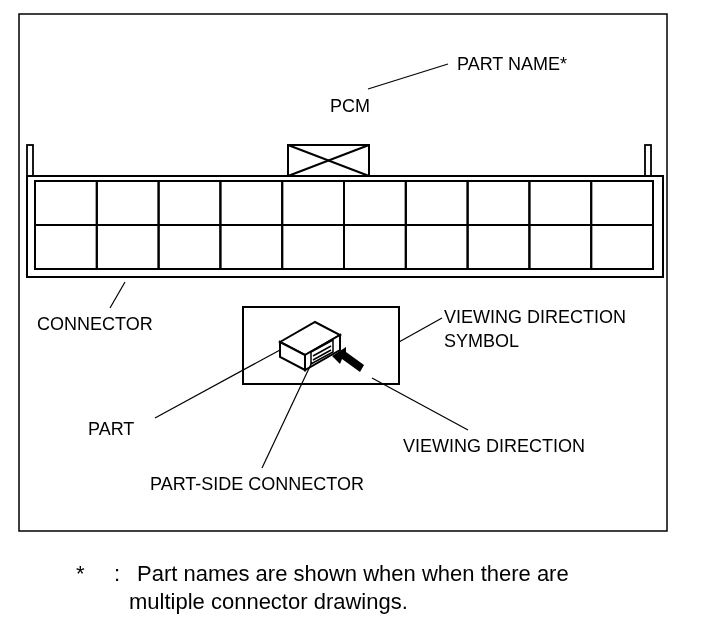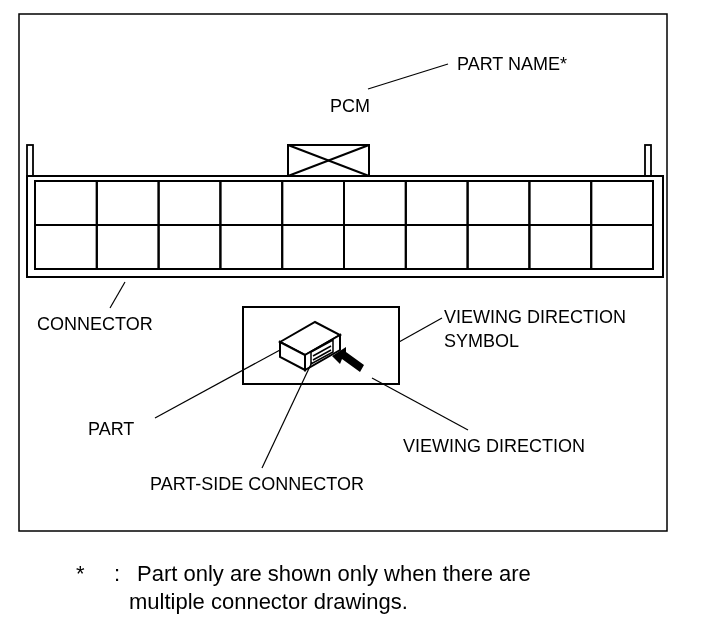--- a/index.html
+++ b/index.html
@@ -81,14 +81,14 @@
 
   <line x1="312" y1="362" x2="262" y2="468" stroke="#000" stroke-width="1.2"></line>
   <text class="lbl" x="150" y="490">PART-SIDE CONNECTOR</text>
 
   <line x1="372" y1="378" x2="468" y2="430" stroke="#000" stroke-width="1.2"></line>
   <text class="lbl" x="403" y="452">VIEWING DIRECTION</text>
 </svg>
 
 <div class="note" style="left:76px; top:560px;">*</div>
 <div class="note" style="left:114px; top:560px;">:</div>
-<div class="note" style="left:137px; top:560px;">Part only are shown only when there are</div>
+<div class="note" style="left:137px; top:560px;">Part names are shown when when there are</div>
 <div class="note" style="left:129px; top:588px;">multiple connector drawings.</div>
 
 </body></html>

